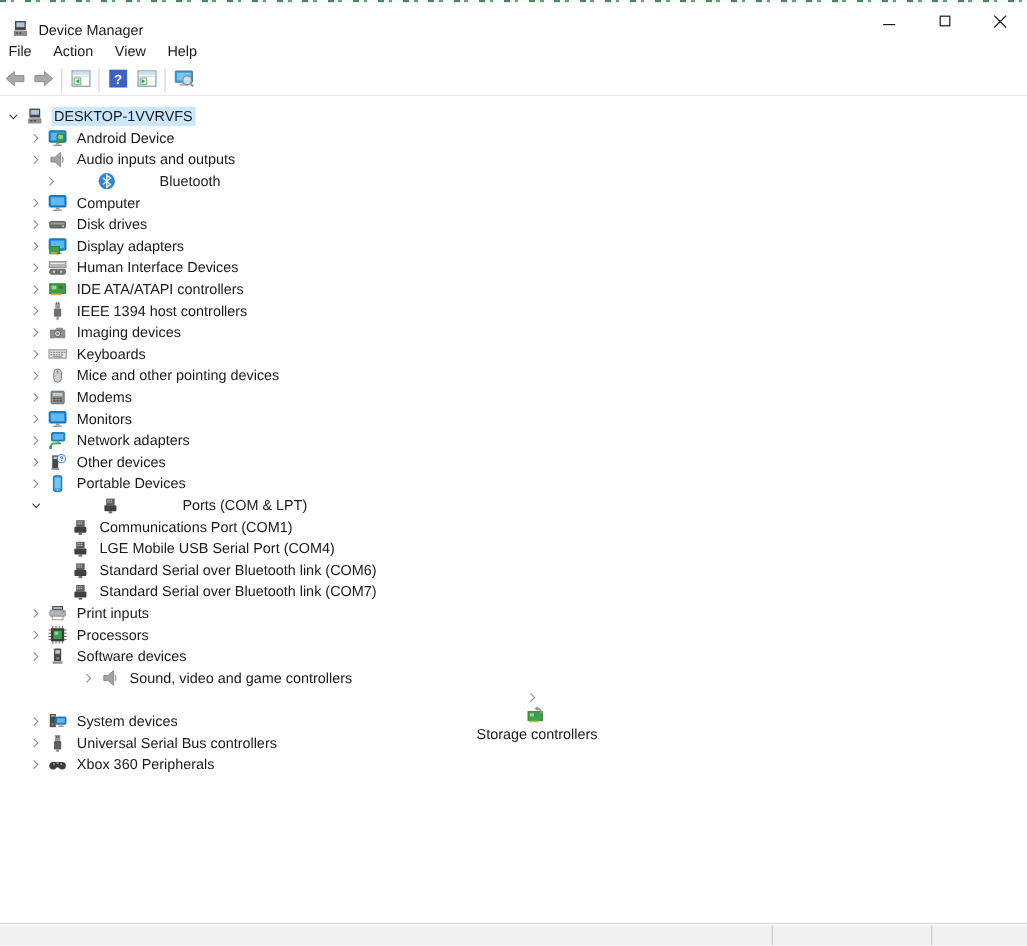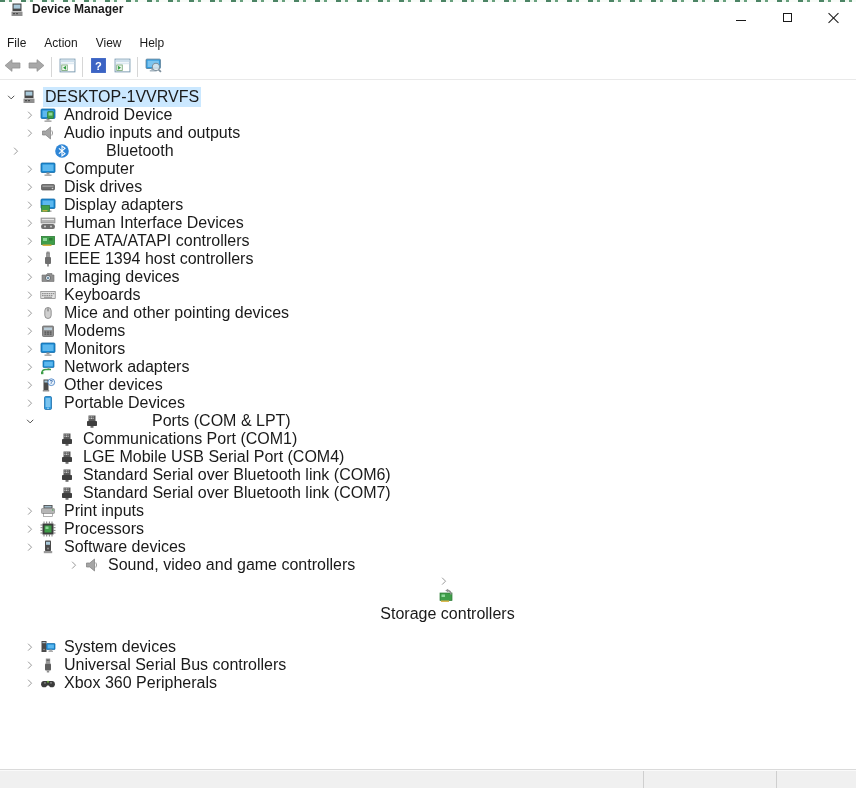--- a/index.html
+++ b/index.html
@@ -13,21 +13,21 @@
   }
   .artifact-strip {
     position:absolute; top:0; left:0; width:856px; height:2px;
     background:repeating-linear-gradient(90deg,
       #2c6e49 0 5px, #eef6ef 5px 9px, #4d8f66 9px 12px, #f7fbf7 12px 21px);
     opacity:.85;
   }
   
   .titlebar {
     position:absolute; top:2px; left:0; width:856px; height:30px;
-    background:#ffffff; display:flex; align-items:flex-start;font-weight:bold;
+    background:#ffffff; display:flex; align-items:flex-end;
   }
   .titlebar .app-icon { width:16px; height:16px; margin-left:9px; }
   .titlebar .title { margin-left:7px; font-size:12px; }
   .win-controls { position:absolute; right:0; top:0; height:30px; display:flex; }
   .win-btn { width:46px; height:30px; display:flex; align-items:center; justify-content:center; }
   .glyph-min { width:10px; height:1px; background:#1a1a1a; margin-top:6px; }
   .glyph-max { width:9px; height:9px; border:1px solid #1a1a1a; }
   .glyph-close { position:relative; width:11px; height:11px; }
   .glyph-close::before,.glyph-close::after {
     content:""; position:absolute; left:5px; top:-1px; width:1px; height:14px; background:#1a1a1a;
@@ -53,21 +53,21 @@
   
   .tree {
     position:absolute; top:80px; left:0; width:856px; height:689px;
     background:#ffffff; padding-top:8px; overflow:hidden;
   }
   .tree-row { height:18px; display:flex; align-items:center; white-space:nowrap; }
   .chev { width:14px; height:14px; flex:0 0 14px; display:flex; align-items:center; justify-content:center; }
   .chev svg { width:11px; height:11px; }
   .node-icon { width:16px; height:16px; flex:0 0 16px; margin-left:3px; }
   .node-icon svg { width:16px; height:16px; display:block; }
-  .node-label { margin-left:6px; padding:1px 2px; font-size:16px; }
+  .node-label { margin-left:6px; padding:1px 2px; font-size:12px; }
   .node-label.selected { background:#cbe8ff; }
   
   .statusbar {
     position:absolute; top:769px; left:0; width:856px; height:19px;
     background:#f0f0f0; border-top:1px solid #dadada;
     box-shadow:inset 0 1px 0 #fafafa;
   }
   .status-sep { position:absolute; top:1px; width:1px; height:18px; background:#cfcfcf; }
   .status-sep.s1 { left:643px; }
   .status-sep.s2 { left:776px; }
@@ -200,21 +200,21 @@
         </svg>
       </span>
       <span class="node-icon">
         <svg viewBox="0 0 16 16" xmlns="http://www.w3.org/2000/svg">
           <polygon points="2.5,6 5.8,6 10.5,2 10.5,14 5.8,10 2.5,10" fill="#a5a5a5" stroke="#7d7d7d" stroke-width="0.7"></polygon>
           <path d="M11.8 5.5 q1.6 2.5 0 5" fill="none" stroke="#9a9a9a" stroke-width="1"></path>
         </svg>
       </span>
       <span class="node-label">Audio inputs and outputs</span>
     </div>
-    <div class="tree-row" style="padding-left: 9px; gap: 28px;">
+    <div class="tree-row" style="padding-left: 36px; gap: 28px;">
       <span class="chev">
         <svg viewBox="0 0 16 16" xmlns="http://www.w3.org/2000/svg">
           <polyline points="4.5,2.5 9.5,7.5 4.5,12.5" fill="none" stroke="#8c8c8c" stroke-width="1.3"></polyline>
         </svg>
       </span>
       <span class="node-icon">
         <svg viewBox="0 0 16 16" xmlns="http://www.w3.org/2000/svg">
           <circle cx="8" cy="8" r="6.8" fill="#2f86d6"></circle>
           <path d="M4.9 5.3 L11 10.7 L8 12.9 L8 3.1 L11 5.3 L4.9 10.7" fill="none" stroke="#ffffff" stroke-width="1.1"></path>
         </svg>
@@ -653,21 +653,21 @@
         <svg viewBox="0 0 16 16" xmlns="http://www.w3.org/2000/svg">
           <rect x="2" y="5" width="12" height="7.5" fill="#3f9e49" stroke="#2c7a35" stroke-width="0.7"></rect>
           <rect x="3.5" y="6.5" width="3.5" height="2.5" fill="#8fd79a"></rect>
           <rect x="3" y="12.5" width="8" height="1.4" fill="#d9b441"></rect>
           <path d="M9 2.5 q4 0 4 4" fill="none" stroke="#8f8f8f" stroke-width="1.6"></path>
           <polygon points="7.2,2.5 10.2,0.8 10.2,4.2" fill="#8f8f8f"></polygon>
         </svg>
       </span>
       <span class="node-label">Storage controllers</span>
     </div>
-    <div class="tree-row" style="padding-left: 23px; margin-top: 46px;">
+    <div class="tree-row" style="padding-left: 23px;">
       <span class="chev">
         <svg viewBox="0 0 16 16" xmlns="http://www.w3.org/2000/svg">
           <polyline points="4.5,2.5 9.5,7.5 4.5,12.5" fill="none" stroke="#8c8c8c" stroke-width="1.3"></polyline>
         </svg>
       </span>
       <span class="node-icon">
         <svg viewBox="0 0 16 16" xmlns="http://www.w3.org/2000/svg">
           <rect x="1.5" y="2" width="5" height="11" fill="#4a4a4a"></rect>
           <rect x="2.4" y="3" width="3.2" height="1.2" fill="#9fb8c6"></rect>
           <circle cx="4" cy="10.5" r="0.8" fill="#9a9a9a"></circle>

